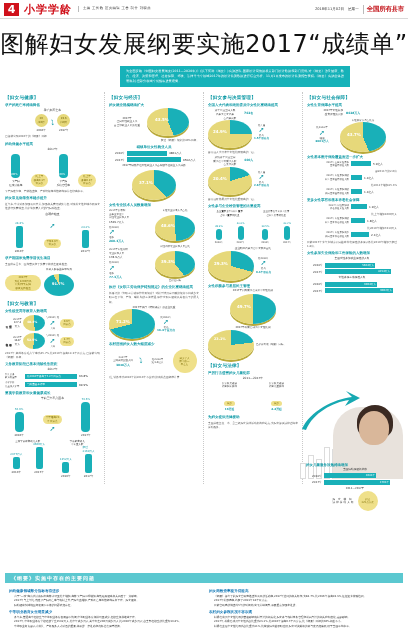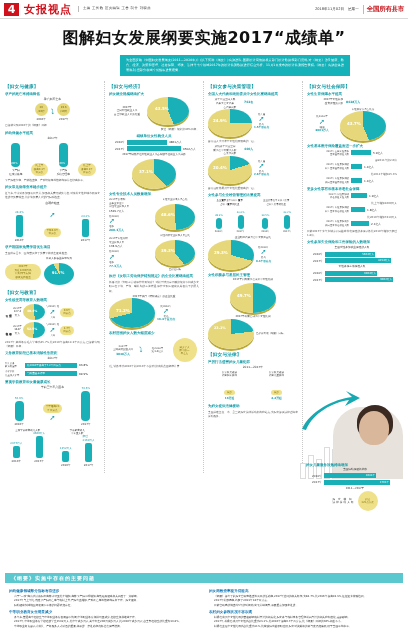--- a/index.html
+++ b/index.html
@@ -16,21 +16,21 @@
               display:flex; align-items:center; justify-content:center; margin-right:5px;}
   .section-name { color:#d0111b; font-weight:bold; font-size:11px; letter-spacing:1px; margin-right:6px;}
   .editors { font-size:3.4px; color:#444; border-left:1px solid #bbb; padding-left:4px; line-height:1.5;
              letter-spacing:.4px; white-space:nowrap;}
   .mh-right { margin-left:auto; display:flex; align-items:center; gap:4px;}
   .mh-date { font-size:3.6px; color:#333; }
   .mh-week { font-size:3.6px; color:#333; }
   .paper-logo { color:#c4161c; font-weight:bold; font-size:6.5px; border-left:1px solid #bbb; padding-left:3px;
                 font-family:"DejaVu Serif","Liberation Serif",serif; letter-spacing:-0.3px;}
   
-  .headline { text-align:center; font-size:16px; font-weight:bold; color:#111; margin:9px 0 6px 0;
+  .headline { text-align:center; font-size:24px; font-weight:normal; color:#111; margin:9px 0 6px 0;
               letter-spacing:.5px; font-family:"DejaVu Sans","Liberation Sans",sans-serif;}
   
   .intro { background:#16b2b9; color:#fff; font-size:3.1px; line-height:1.65; padding:3px 6px;
            margin:0 58px 5px 120px; text-align:justify; letter-spacing:.1px;}
   
   .cols { display:flex; padding:0 5px; gap:4px; height:392px; }
   .col { width:95px; position:relative; }
   .col + .col { border-left:1px dotted #c9c9c9; padding-left:4px;}
   .sec-title { color:#0f9aa6; font-weight:bold; font-size:4.6px; margin:3px 0 2px 0; letter-spacing:.2px;}
   .sub-title { color:#0f9aa6; font-weight:bold; font-size:3.5px; margin:3px 0 1px 0;}
@@ -73,21 +73,21 @@
   .head { position:absolute; right:14px; bottom:34px; width:30px; height:34px; background:#d9b79a; border-radius:50% 50% 45% 45%;}
   .hair { position:absolute; right:10px; bottom:40px; width:36px; height:34px; background:#3b2a22; border-radius:50% 50% 40% 40%;}
   .gbar { position:absolute; bottom:0; background:#fff; border:1px solid #dcdcdc;}
   .bigarrow { position:absolute; left:2px; bottom:46px; width:62px; height:44px;}
 </style>
 </head>
 <body>
 
 <div class="masthead">
   <div class="page-num">4</div>
-  <div class="section-name">女报视点</div>
+  <div class="section-name">小学学龄</div>
   <div class="editors">主编 王长数   区页编辑 王香  制作 刘晓燕</div>
   <div class="mh-right">
     <span class="mh-date">2018年11月02日</span>
     <span class="mh-week">星期一</span>
     <span class="paper-logo">全国所有县市</span>
   </div>
 </div>
 
 <div class="headline">图解妇女发展纲要实施2017“成绩单”</div>
 

